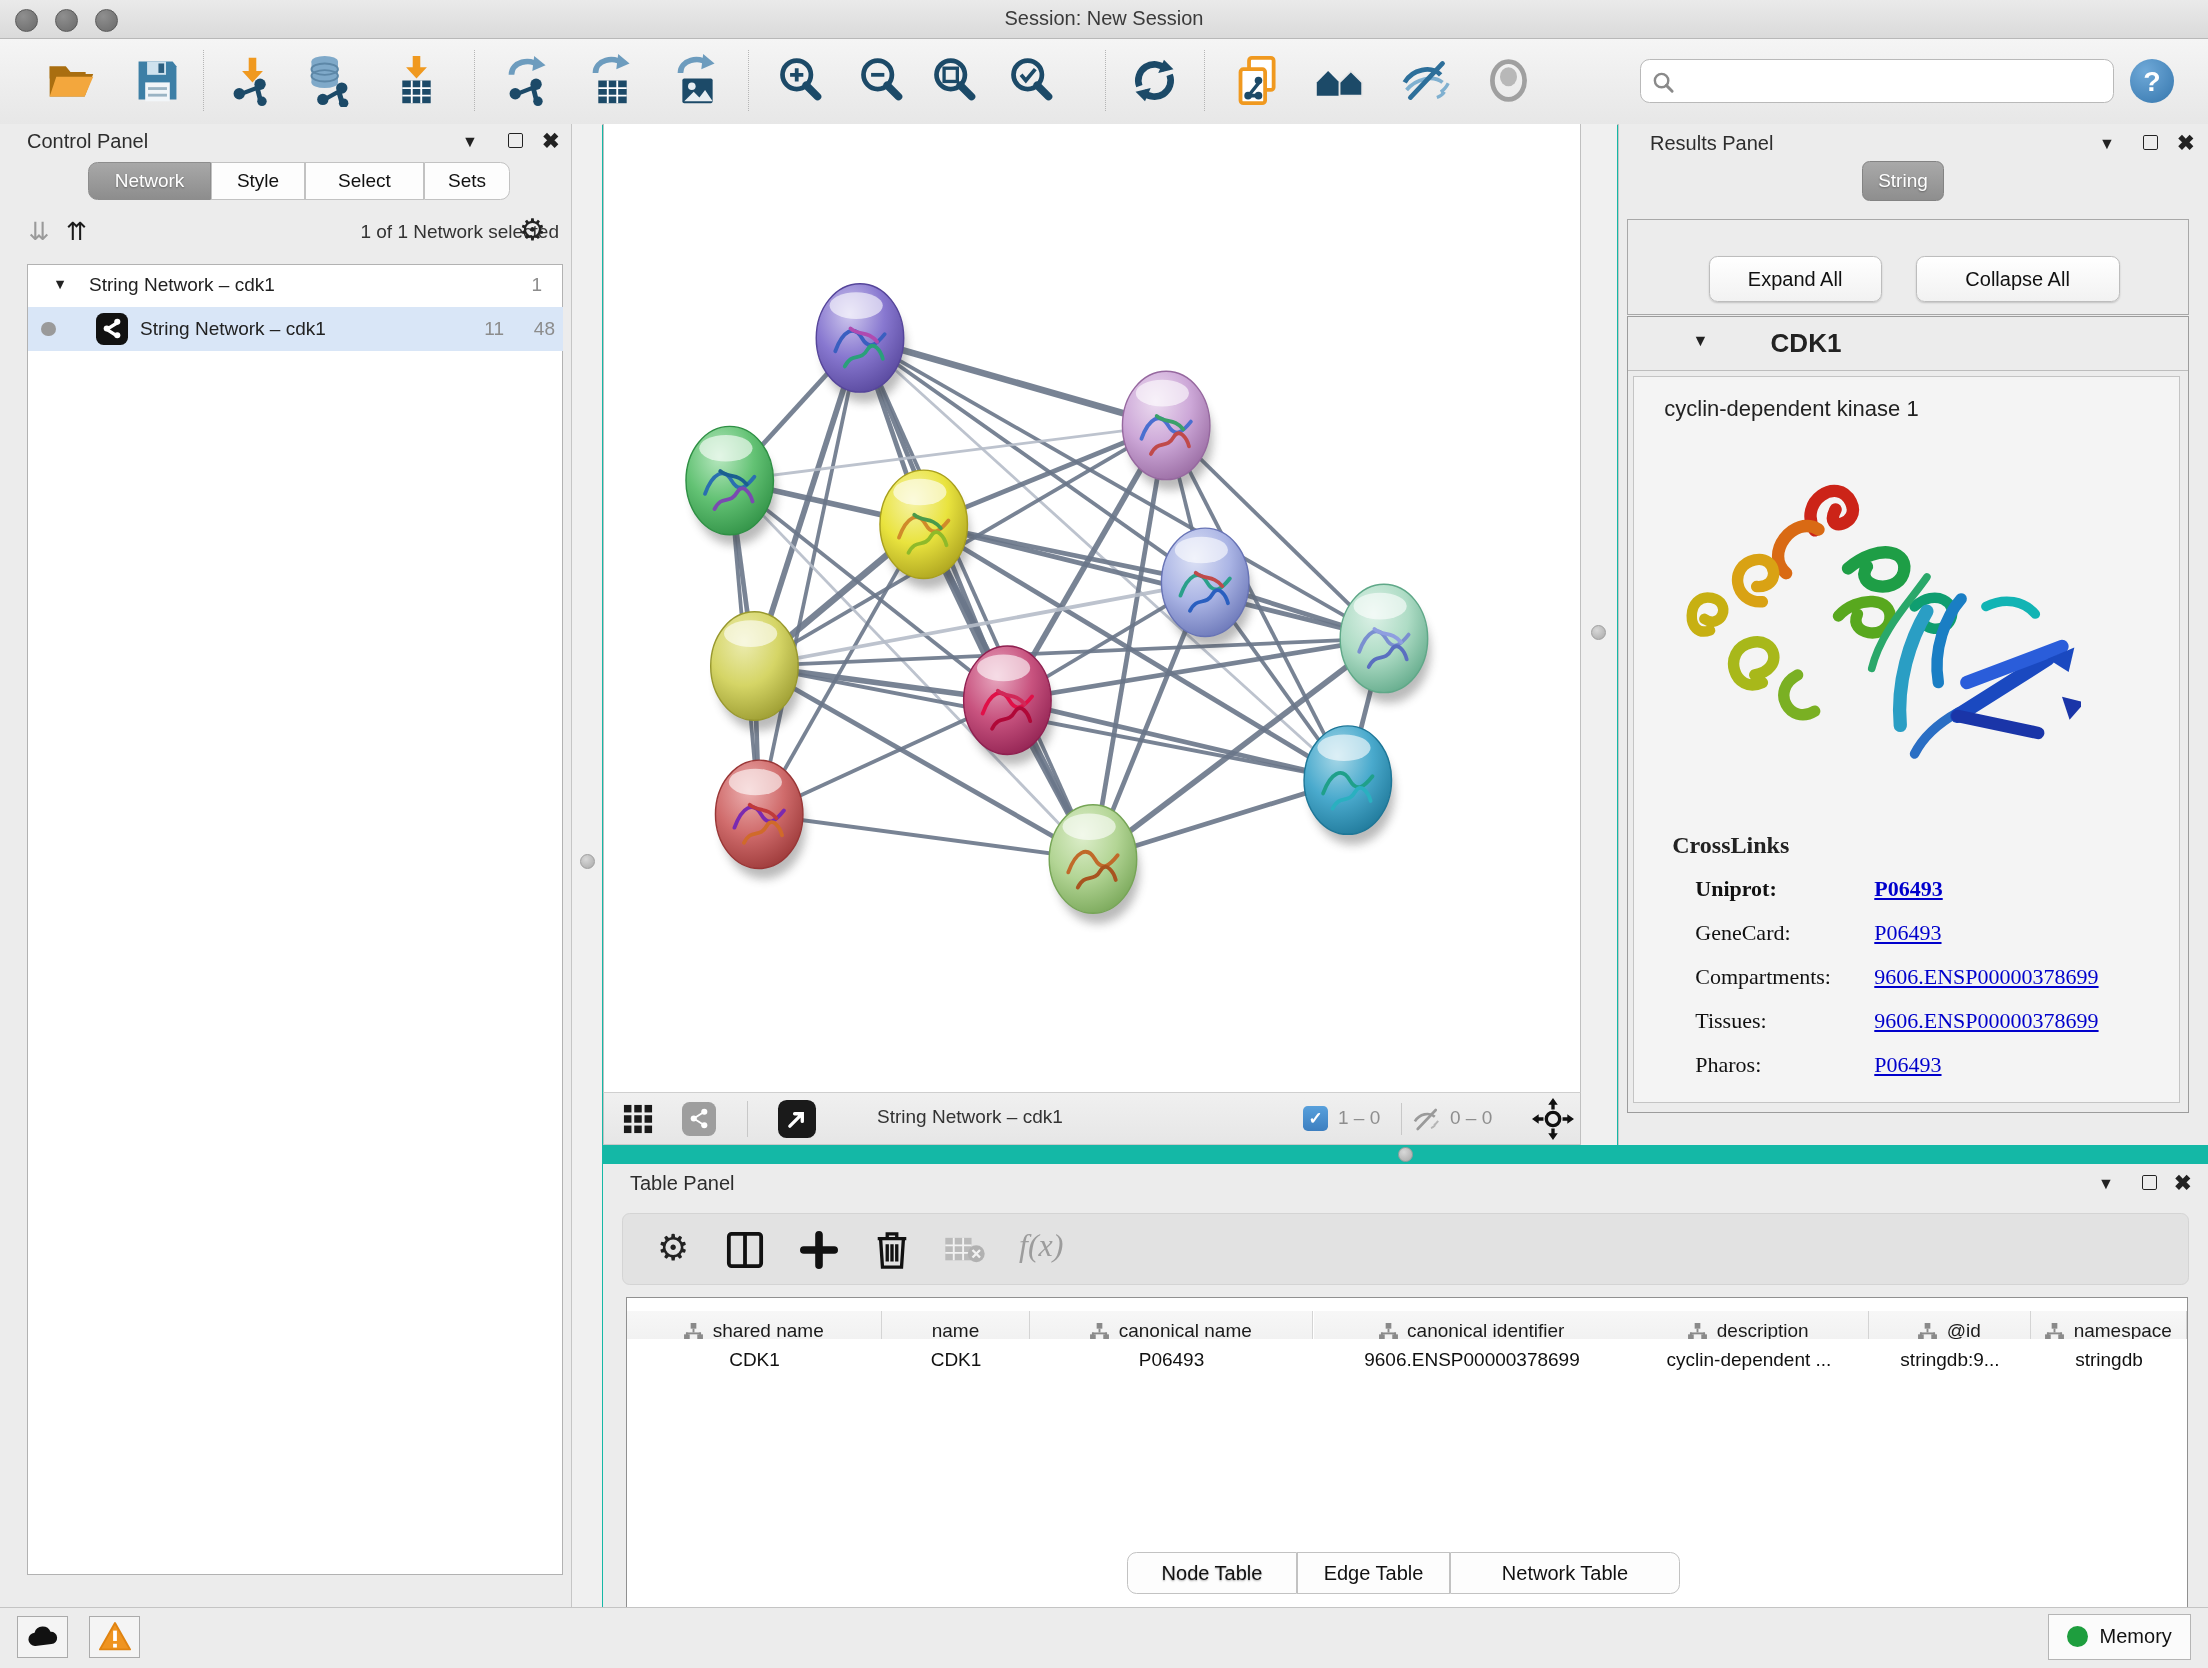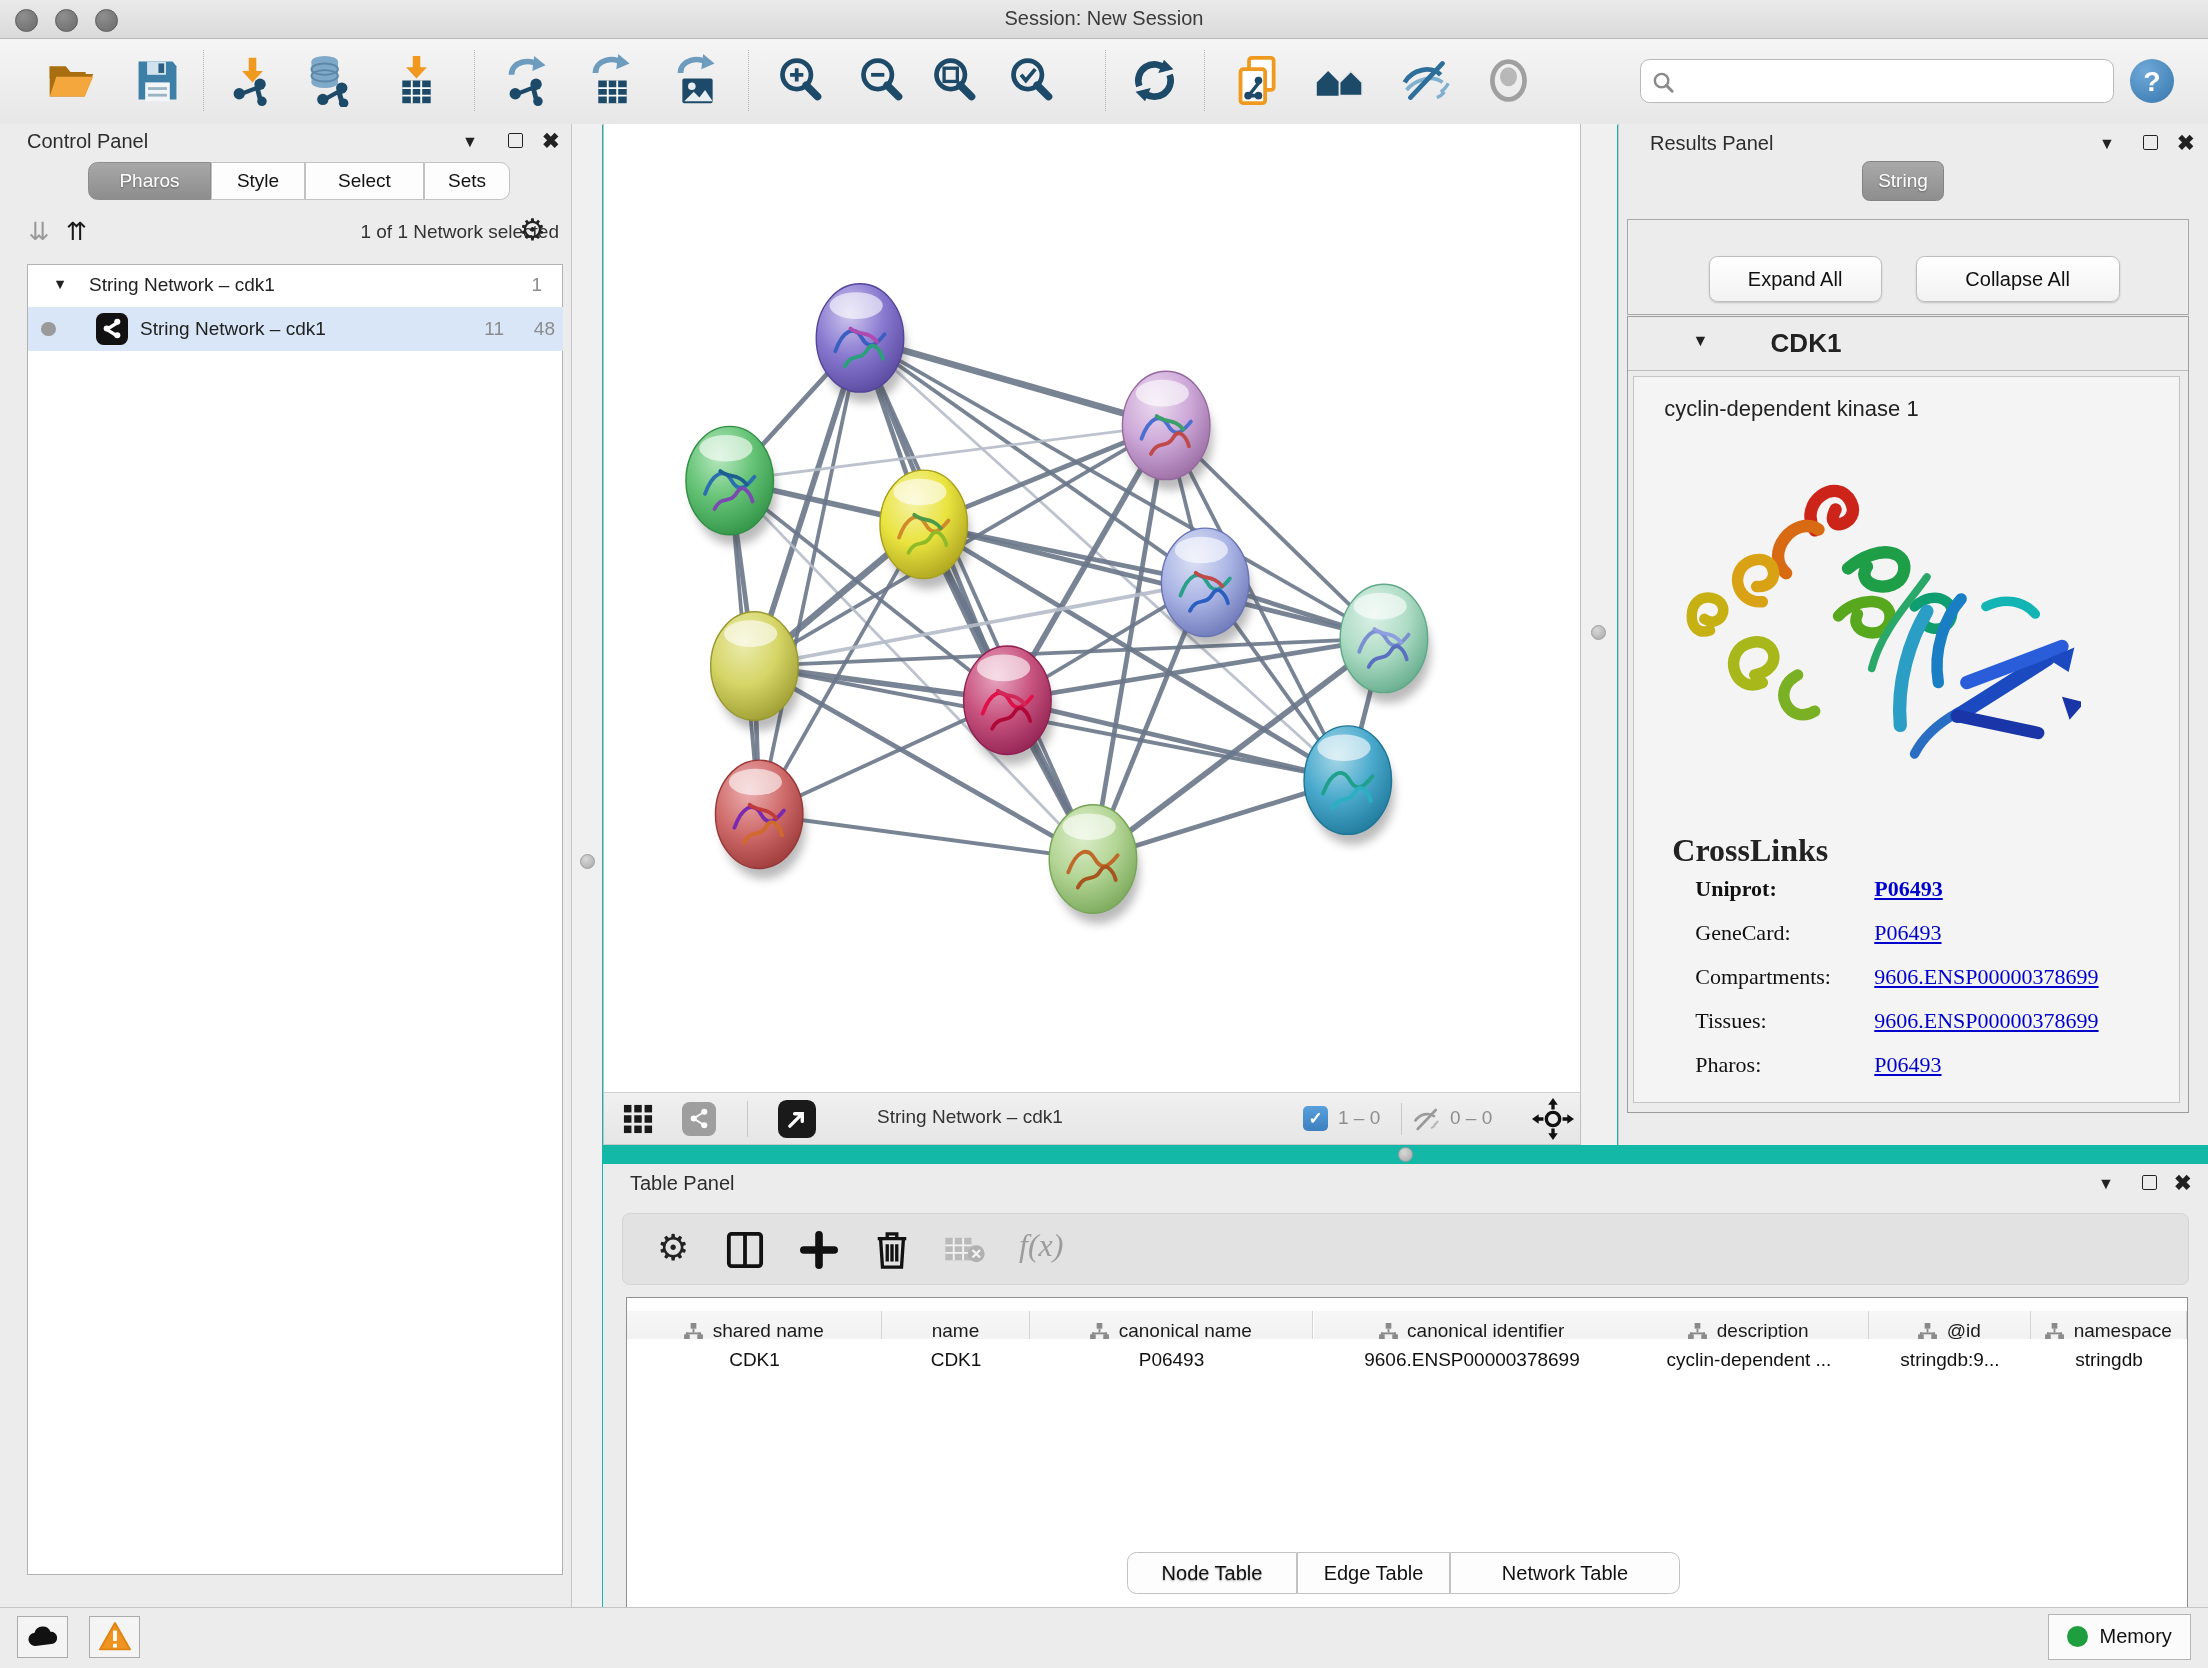--- a/index.html
+++ b/index.html
@@ -263,21 +263,21 @@
     </div>
     <div class="abs" style="left:2130px;top:20px;width:44px;height:44px;border-radius:50%;background:radial-gradient(circle at 35% 28%,#6fa9d8,#3576ad);color:#fff;font-size:28.5px;font-weight:bold;text-align:center;line-height:44px;">?</div>
   </div>
 
   <div class="abs" id="control-panel">
     <div class="abs panel-title" style="left:27px;top:5.7px">Control Panel</div>
     <div class="abs mini-ico" style="left:462px;top:7.6px">▼</div>
     <div class="abs float-sq" style="left:508px;top:8.6px"></div>
     <div class="abs" style="left:542px;top:4.8px;font-size:21px;font-weight:bold">✖</div>
 
-    <div class="abs seg-tab seg-sel" style="left:88px;width:123px;border-radius:9.5px 0 0 9.5px">Pharos</div>
+    <div class="abs seg-tab seg-sel" style="left:88px;width:123px;border-radius:9.5px 0 0 9.5px">Network</div>
     <div class="abs seg-tab" style="left:211px;width:94px">Style</div>
     <div class="abs seg-tab" style="left:305px;width:119px">Select</div>
     <div class="abs seg-tab" style="left:424px;width:86px;border-radius:0 9.5px 9.5px 0">Sets</div>
 
     <div class="abs" id="cp-subheader">
       <span class="abs" style="left:11.4px;top:3.8px;color:#9a9a9a;font-size:25px">⇊</span>
       <span class="abs" style="left:49px;top:3.8px;color:#1a1a1a;font-size:25px">⇈</span>
       <span class="abs" style="left:4px;top:7.6px;width:538px;text-align:right">1 of 1 Network selected</span>
       <span class="abs gearglyph" style="left:502px;top:1.9px">⚙</span>
     </div>
@@ -620,21 +620,21 @@
             <path d="M280 255c-6-35 8-70 24-88" stroke="#1a7ec4" stroke-width="12"></path>
             <path d="M255 330c10-20 28-34 46-44" stroke="#2a6ec4" stroke-width="10"></path>
             <path d="M300 290l95-60" stroke="#1a49c0" stroke-width="15"></path>
             <path d="M310 255l100-38" stroke="#2a5ddA" stroke-width="14"></path>
             <path d="M300 290l85 18" stroke="#1a35a8" stroke-width="13"></path>
             <path d="M330 175c20-10 40-6 52 8" stroke="#12b4b4" stroke-width="10"></path>
           </g>
           <path d="M395 230l28-12-6 26z" fill="#1a49c0"></path>
           <path d="M410 270l24 6-16 18z" fill="#1a35a8"></path>
         </svg>
-        <div class="abs" style="left:38px;top:455px;font-family:'Liberation Serif',serif;font-size:32px;font-weight:bold">CrossLinks</div>
+        <div class="abs" style="left:38px;top:455px;font-family:'Liberation Serif',serif;font-size:24px;font-weight:bold">CrossLinks</div>
         <div class="abs" id="crosslinks-rows" style="left:61px;top:493px;width:457px">
             <div style="position: relative; height: 44px; font-weight: bold;">
               <span class="xl-label" style="position: absolute; left: 0px; top: 5.7px;">Uniprot:</span>
               <span class="xl-link" style="position: absolute; left: 179px; top: 5.7px;">P06493</span>
             </div>
             <div style="position: relative; height: 44px;">
               <span class="xl-label" style="position: absolute; left: 0px; top: 5.7px;">GeneCard:</span>
               <span class="xl-link" style="position: absolute; left: 179px; top: 5.7px;">P06493</span>
             </div>
             <div style="position: relative; height: 44px;">

